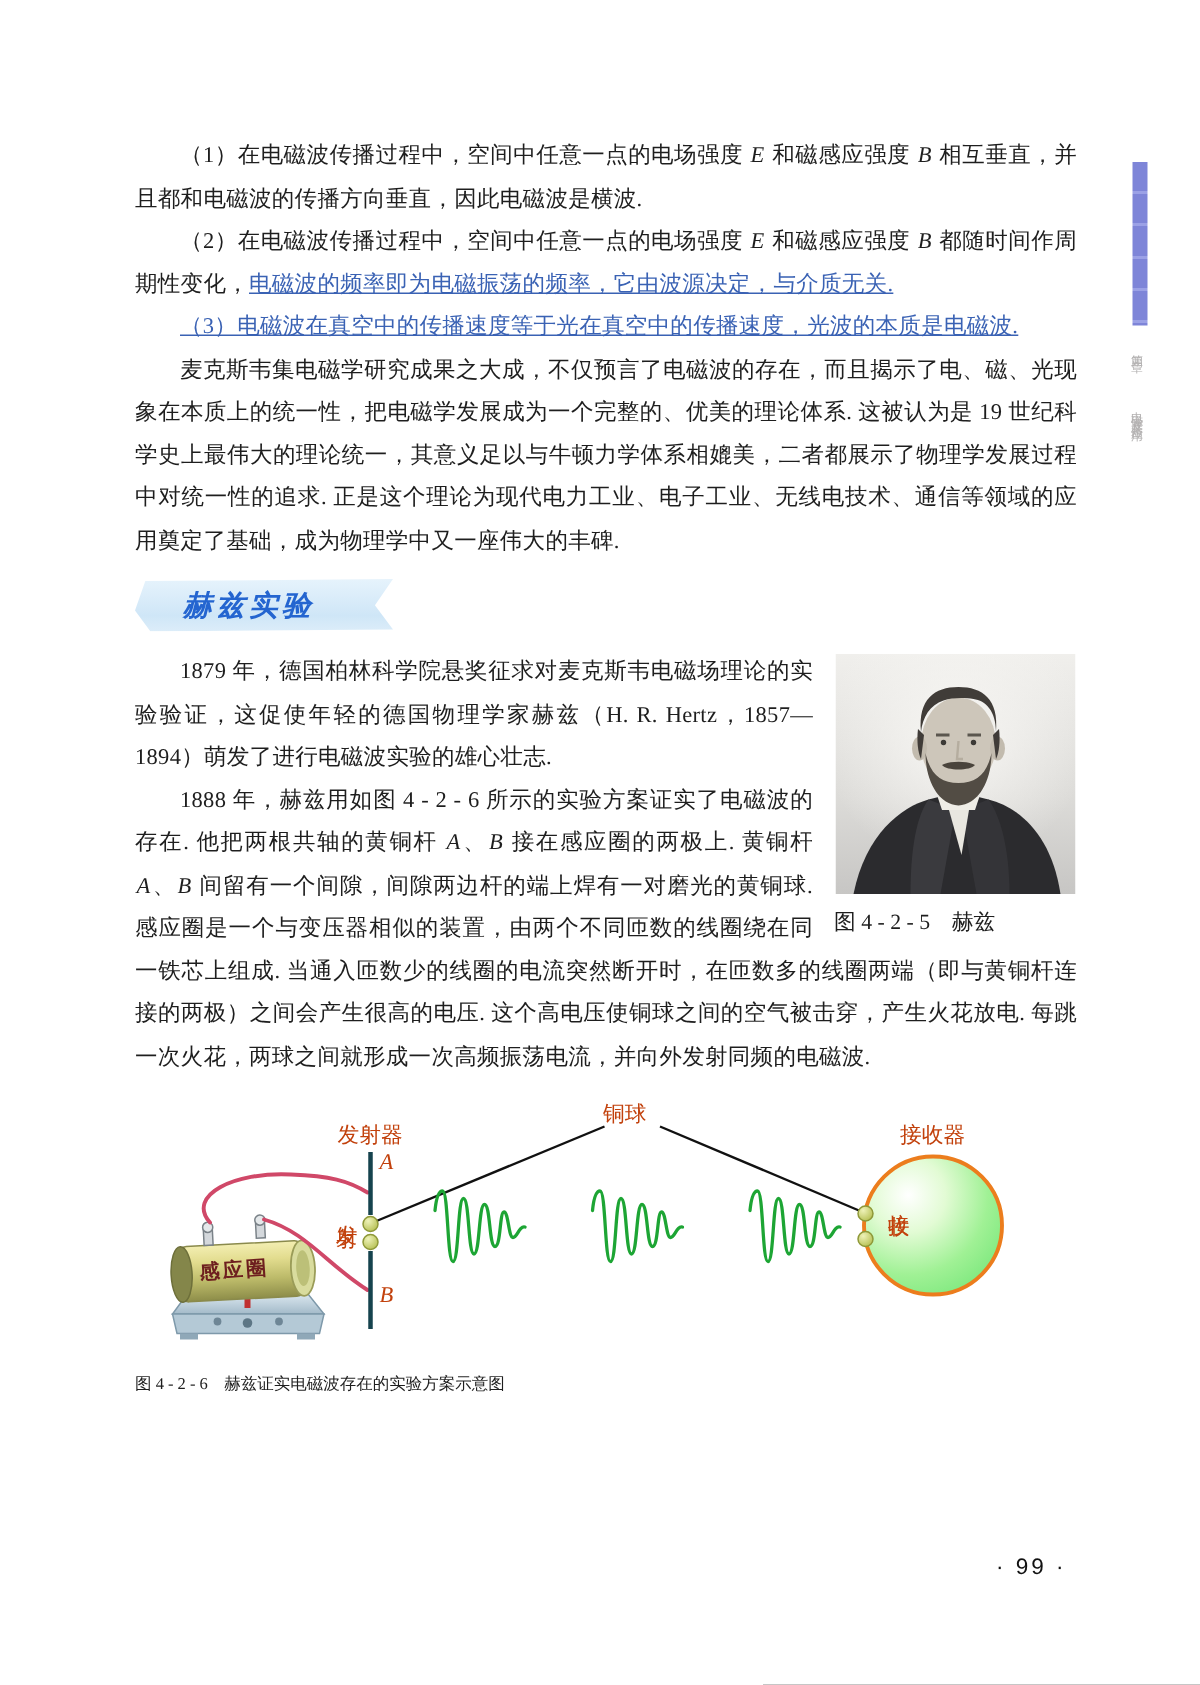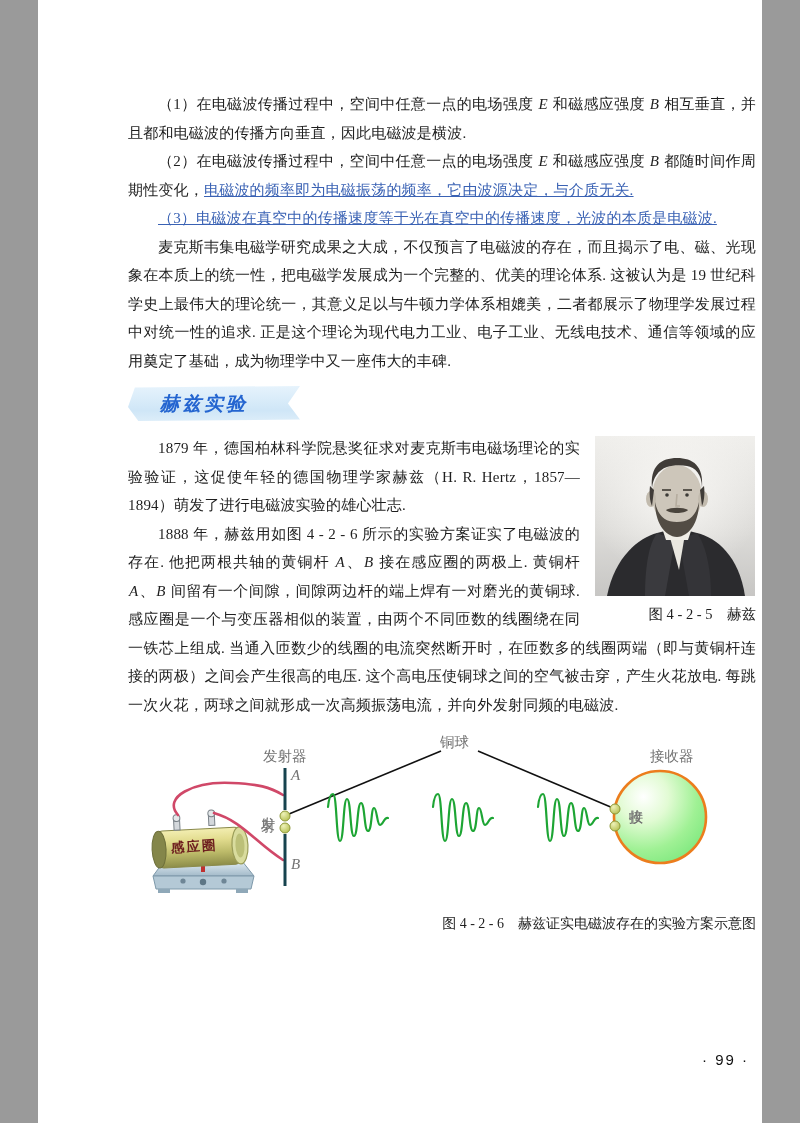--- a/index.html
+++ b/index.html
@@ -1,17 +1,17 @@
 <!DOCTYPE html>
 <html><head>
 <meta charset="utf-8">
 <style>
   html,body{margin:0;padding:0;background:#9a9a9a;}
   .page{
-    position:relative;width:724px;height:1123px;margin:0 auto;background:#ffffff;
+    position:relative;width:800px;height:1123px;margin:0 auto;background:#ffffff;
     font-family:"Liberation Serif","DejaVu Serif",serif;color:#1e1e1e;overflow:hidden;
   }
   .content{position:absolute;left:90px;top:90px;width:628px;}
   .para{
     margin:0;text-align:justify;text-indent:2em;
     font-size:15px;line-height:28.5px;letter-spacing:0.2px;
   }
   .blue{color:#3a62b4;text-decoration:underline;}
   .var{font-style:italic;font-family:"Liberation Serif",serif;padding:0 1px;}
   
@@ -19,47 +19,47 @@
     position:relative;width:172px;height:35px;margin:11px 0 13px 0;
     background:linear-gradient(180deg,#e6f3fc 0%,#cfe6f7 70%,#dcEDf9 100%);
     clip-path:polygon(0% 60%,4% 4%,100% 0%,93% 50%,100% 96%,6% 100%);
     display:flex;align-items:center;
   }
   .banner span{
     padding-left:32px;font-family:"Liberation Sans","DejaVu Sans",sans-serif;
     font-weight:bold;font-size:19px;letter-spacing:3px;color:#2465d0;font-style:italic;
   }
   
-  .photo-box{float:right;width:162px;margin:2px 0 4px 14px;text-align:right;}
+  .photo-box{float:right;width:162px;margin:2px 0 4px 14px;text-align:left;}
   .photo-frame{width:160px;height:160px;margin:0 auto;display:block;}
   .photo-caption{margin-top:9px;font-size:14.5px;color:#1e1e1e;}
   
   .diagram{position:relative;width:628px;height:176px;margin-top:4px;}
   .diagram svg{position:absolute;left:0;top:0;}
-  .dlabel{position:absolute;font-size:14.5px;color:#737373;white-space:nowrap;z-index:2;}
+  .dlabel{position:absolute;font-size:14.5px;color:#c2410c;white-space:nowrap;z-index:2;}
   .dlabel.vert{writing-mode:vertical-rl;text-orientation:upright;letter-spacing:2px;line-height:16px;}
   .dlabel.italic{font-style:italic;font-size:15px;}
   .coil-label{position:absolute;z-index:2;font-size:13.5px;font-weight:bold;color:#6e1f1f;
     letter-spacing:2px;transform:rotate(-4deg);}
-  .fig-caption{margin-top:16px;text-align:right;font-size:14px;color:#1e1e1e;}
+  .fig-caption{margin-top:16px;text-align:left;font-size:11px;color:#1e1e1e;}
   
   .tab-bar{
     position:absolute;left:755px;top:108px;width:10px;height:109px;
     background:repeating-linear-gradient(180deg,#7e85d8 0px,#7e85d8 19.5px,#9ba1e6 19.5px,#9ba1e6 21.5px);
   }
   .tab-text{
     position:absolute;left:751px;top:230px;height:150px;
     writing-mode:vertical-rl;text-orientation:upright;
     font-size:8px;color:#b3b1b1;letter-spacing:2px;
     font-family:"Liberation Sans","DejaVu Sans",sans-serif;
   }
   .tab-text .gap{display:inline-block;height:10px;}
   .page-number{
     position:absolute;left:664px;top:1036px;font-size:15px;color:#111;
-    font-family:"Liberation Sans","DejaVu Sans",sans-serif;letter-spacing:2px;margin-top:15px;
+    font-family:"Liberation Sans","DejaVu Sans",sans-serif;letter-spacing:2px;
   }
 </style>
 </head>
 <body>
 
 <div class="page">
 
   <div class="tab-bar"></div>
   <div class="tab-text">
     <span>第四章</span>
@@ -210,21 +210,21 @@
 
         <g>
           <circle cx="532" cy="94" r="46" fill="url(#recv)" stroke="#ec7d1d" stroke-width="2.6"></circle>
           <circle cx="487" cy="86" r="5" fill="url(#ballg)" stroke="#8e9838" stroke-width="1"></circle>
           <circle cx="487" cy="103" r="5" fill="url(#ballg)" stroke="#8e9838" stroke-width="1"></circle>
         </g>
       </svg>
 
       <div class="dlabel" style="left:312px;top:10px;">铜球</div>
       <div class="dlabel" style="left:135px;top:24px;">发射器</div>
-      <div class="dlabel" style="left:522px;top:24px;">接收器</div>
+      <div class="dlabel" style="left:510px;top:24px;">接收器</div>
       <div class="dlabel italic" style="left:163px;top:44px;">A</div>
       <div class="dlabel italic" style="left:163px;top:133px;">B</div>
       <div class="dlabel vert" style="left:132px;top:82px;">发射</div>
       <div class="dlabel vert" style="left:500px;top:74px;">接收</div>
       <div class="coil-label" style="left:43px;top:115px;">感应圈</div>
     </div>
 
     <div class="fig-caption">图 4 - 2 - 6　赫兹证实电磁波存在的实验方案示意图</div>
   </div>
 

